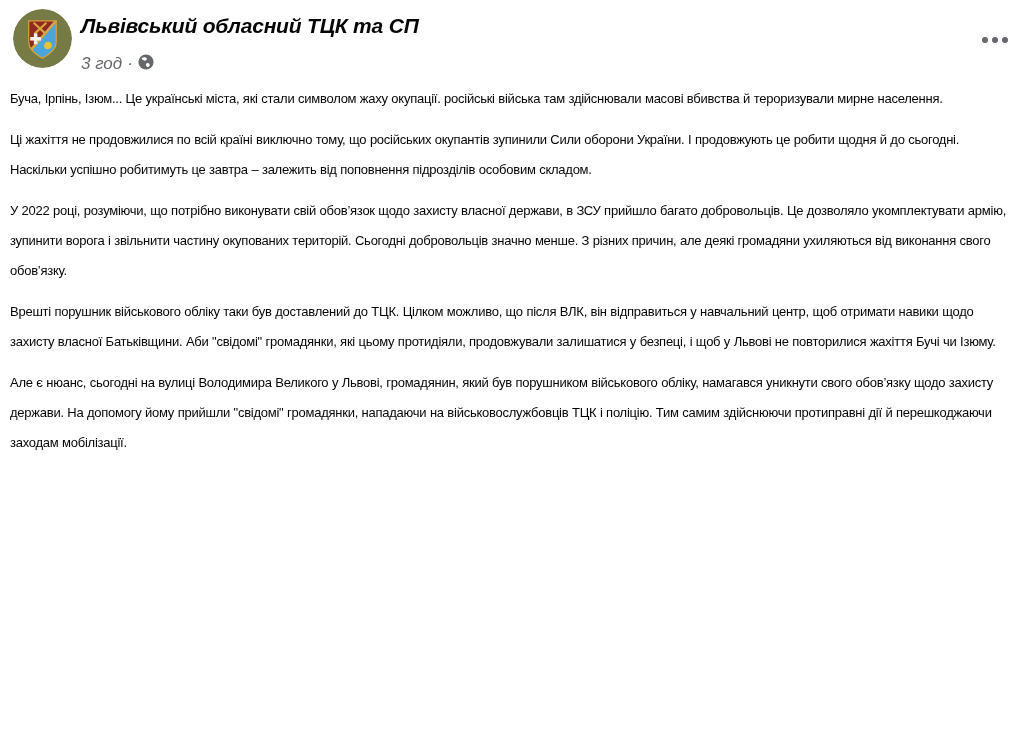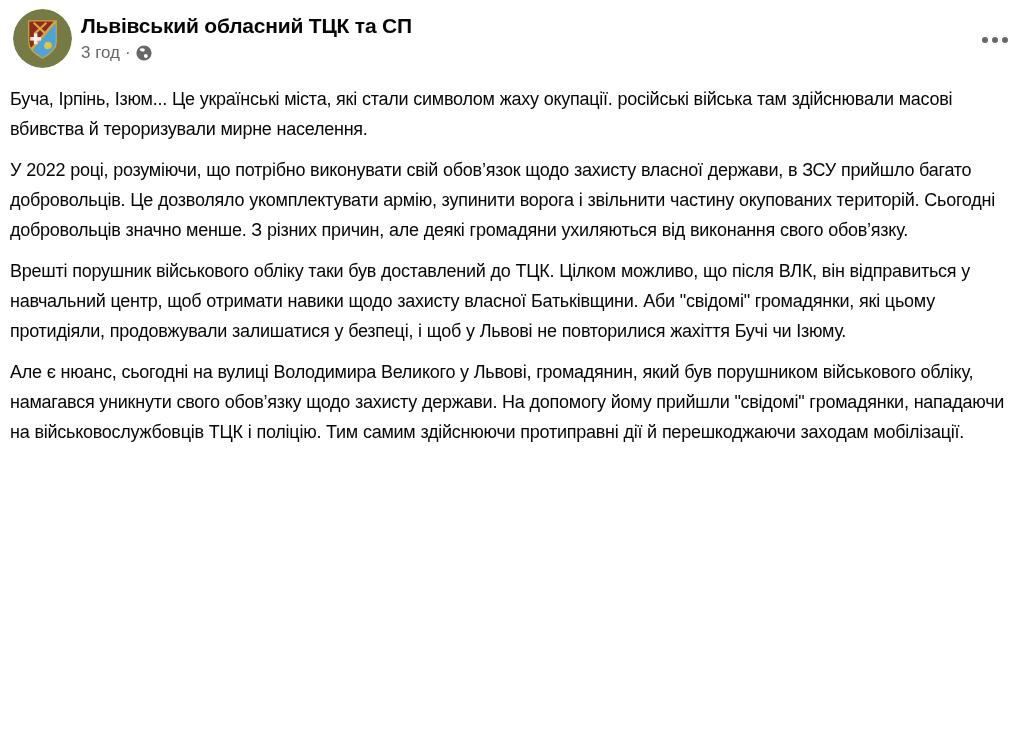--- a/index.html
+++ b/index.html
@@ -10,43 +10,44 @@
     font-family: "Liberation Sans", "DejaVu Sans", sans-serif;
   }
   .post { position: relative; width: 1021px; }
 
   
   .post-header {
     display: flex;
     align-items: flex-start;
     padding: 9px 16px 0 13px;
     height: 80px;
+    font-style: italic;
   }
   .avatar {
     width: 59px; height: 59px;
     border-radius: 50%;
     flex: 0 0 59px;
     overflow: hidden;
     cursor: pointer;
   }
   .avatar svg { display: block; width: 59px; height: 59px; }
   .header-text { margin-left: 9px; padding-top: 4px; }
   .page-name {
     font-size: 21px;
     font-weight: 700;
     color: #050505;
     letter-spacing: -0.2px;
     line-height: 26px;
     cursor: pointer;
   }
   .meta-row {
     display: flex;
-    align-items: center;
+    align-items: flex-start;
     gap: 5px;
-    margin-top: 4px;
+    margin-top: 15px;
     font-size: 17px;
     color: #65676b;
     line-height: 20px;
   }
   .meta-sep { color: #65676b; }
   .globe { width: 16px; height: 16px; display: inline-block; }
   .globe svg { display: block; width: 16px; height: 16px; }
 
   .more-btn {
     position: absolute;
@@ -63,21 +64,21 @@
     width: 6px; height: 6px;
     border-radius: 50%;
     background: #65676b;
   }
 
   
   .post-body {
     padding: 4px 9px 0 10px;
   }
   .post-body p {
-    font-size: 18px;
+    font-size: 13px;
     line-height: 30px;
     letter-spacing: -0.25px;
     color: #050505;
     margin-bottom: 11px;
     word-spacing: 0.2px;
   }
 </style>
 </head>
 <body>
 
@@ -133,18 +134,19 @@
 
     <div class="more-btn">
       <span class="dot"></span>
       <span class="dot"></span>
       <span class="dot"></span>
     </div>
   </div>
 
   <div class="post-body">
     <p>Буча, Ірпінь, Ізюм... Це українські міста, які стали символом жаху окупації. російські війська там здійснювали масові вбивства й тероризували мирне населення.</p>
+    <p>Ці жахіття не продовжилися по всій країні виключно тому, що російських окупантів зупинили Сили оборони України. І продовжують це робити щодня й до сьогодні. Наскільки успішно робитимуть це завтра – залежить від поповнення підрозділів особовим складом.</p>
     <p>У 2022 році, розуміючи, що потрібно виконувати свій обов’язок щодо захисту власної держави, в ЗСУ прийшло багато добровольців. Це дозволяло укомплектувати армію, зупинити ворога і звільнити частину окупованих територій. Сьогодні добровольців значно менше. З різних причин, але деякі громадяни ухиляються від виконання свого обов’язку.</p>
     <p>Врешті порушник військового обліку таки був доставлений до ТЦК. Цілком можливо, що після ВЛК, він відправиться у навчальний центр, щоб отримати навики щодо захисту власної Батьківщини. Аби "свідомі" громадянки, які цьому протидіяли, продовжували залишатися у безпеці, і щоб у Львові не повторилися жахіття Бучі чи Ізюму.</p>
     <p>Але є нюанс, сьогодні на вулиці Володимира Великого у Львові, громадянин, який був порушником військового обліку, намагався уникнути свого обов’язку щодо захисту держави. На допомогу йому прийшли "свідомі" громадянки, нападаючи на військовослужбовців ТЦК і поліцію. Тим самим здійснюючи протиправні дії й перешкоджаючи заходам мобілізації.</p>
   </div>
 
 </div>
 
 </body></html>

